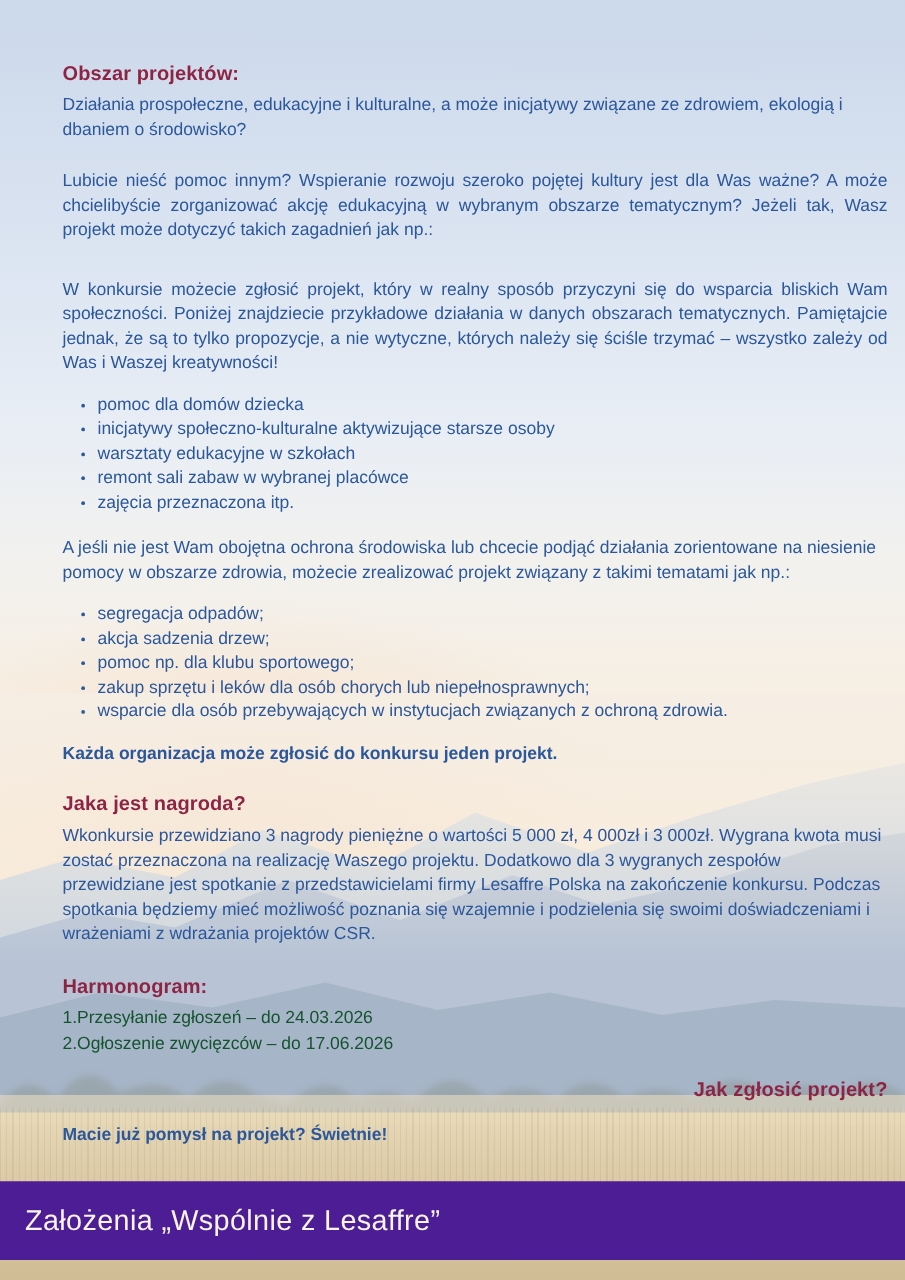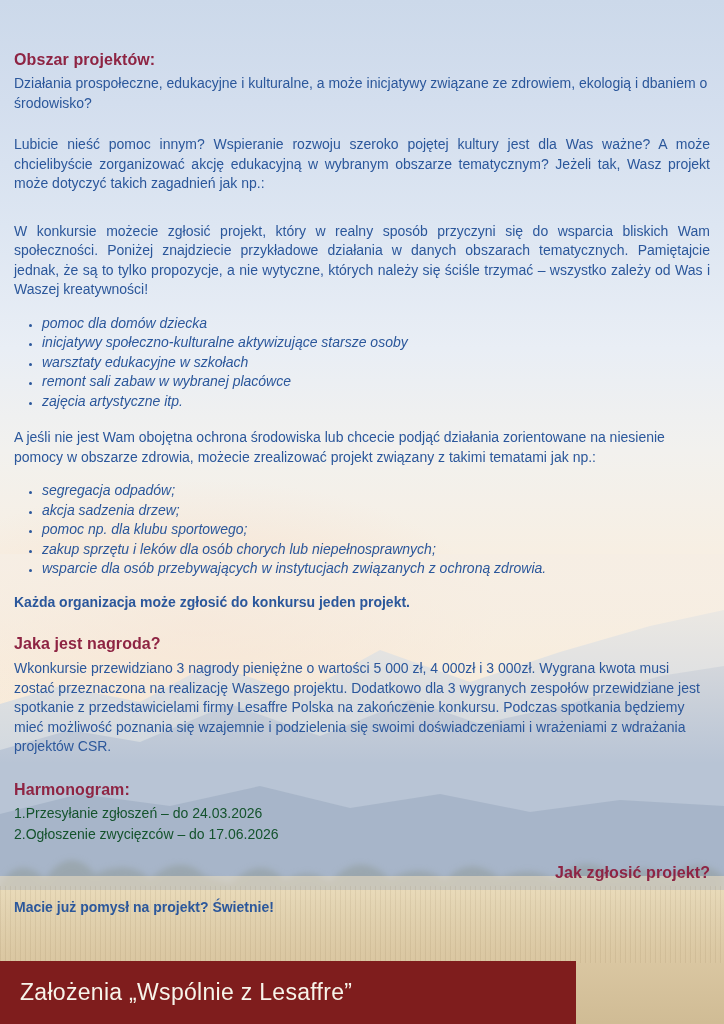--- a/index.html
+++ b/index.html
@@ -23,49 +23,50 @@
   .field-texture{
     position:absolute;left:0;top:886px;width:724px;height:77px;
     background:repeating-linear-gradient(90deg,
       rgba(122,98,58,.18) 0 1px, rgba(233,216,178,.12) 1px 3px, rgba(255,255,255,0) 3px 5px);
     opacity:.55;
   }
   .content{
     position:absolute;inset:0;
     padding:50px 14px 0 14px;
     box-sizing:border-box;
+    margin-left:36px;
   }
   .hd{
     margin:0;font-size:16px;line-height:20px;font-weight:700;
     color:#8E2443;letter-spacing:.1px;
   }
   .body{
     margin:0;font-size:14px;line-height:19.5px;color:#2B579B;
   }
   .just{text-align:justify;}
   .b{font-weight:700;}
   .mt-intro{margin-top:4px;}
   .mt-contest{margin-top:28px;}
   .mt-culture{margin-top:22px;}
-  ul.blist{margin:14px 0 0 0;padding:0 0 0 28px;list-style:disc;font-style:italic;}
+  ul.blist{margin:14px 0 0 0;padding:0 0 0 28px;list-style:disc;}
   ul.blist li{line-height:19.5px;}
   ul.blist li::marker{color:#2B579B;font-size:11px;}
   .mt-env{margin-top:17px;}
   .mt-note1{margin-top:14px;}
   .mt-award-h{margin-top:22px;}
   .mt-award-p{margin-top:5px;}
   .mt-sched-h{margin-top:23px;}
   .sched{margin:3px 0 0 0;padding:0;list-style:none;}
   .sched div{font-size:14px;line-height:21px;color:#14532d;}
   .mt-submit-h{margin-top:18px;text-align:right;}
   .mt-note2{margin-top:15px;}
   .mt-submit-p{margin-top:7px;}
   .footer{
-    position:absolute;left:0;bottom:0;width:576px;height:63px;
-    background:#7f1d1d;
+    position:absolute;left:0;bottom:16px;width:724px;height:63px;
+    background:#4c1d95;
     display:flex;align-items:center;
     padding-left:20px;box-sizing:border-box;
   }
   .footer span{
     color:#F7F4EA;font-size:23px;font-weight:400;letter-spacing:.3px;
   }
 </style>
 </head>
 <body>
 
@@ -108,21 +109,21 @@
     <p class="body just mt-culture">Lubicie nieść pomoc innym? Wspieranie rozwoju szeroko pojętej kultury jest dla Was ważne? A może chcielibyście zorganizować akcję edukacyjną w wybranym obszarze tematycznym? Jeżeli tak, Wasz projekt może dotyczyć takich zagadnień jak np.:</p>
 
     <p class="body just mt-contest">W konkursie możecie zgłosić projekt, który w realny sposób przyczyni się do wsparcia bliskich Wam społeczności. Poniżej znajdziecie przykładowe działania w danych obszarach tematycznych. Pamiętajcie jednak, że są to tylko propozycje, a nie wytyczne, których należy się ściśle trzymać – wszystko zależy od Was i Waszej kreatywności!</p>
 
     <ul class="blist">
 
     <li class="body">pomoc dla domów dziecka</li>
         <li class="body">inicjatywy społeczno-kulturalne aktywizujące starsze osoby</li>
         <li class="body">warsztaty edukacyjne w szkołach</li>
         <li class="body">remont sali zabaw w wybranej placówce</li>
-        <li class="body">zajęcia artystyczne itp.</li>
+        <li class="body">zajęcia przeznaczona itp.</li>
       </ul>
 
     <p class="body mt-env">A jeśli nie jest Wam obojętna ochrona środowiska lub chcecie podjąć działania zorientowane na niesienie pomocy w obszarze zdrowia, możecie zrealizować projekt związany z takimi tematami jak np.:</p>
 
     <ul class="blist">
 
     <li class="body">segregacja odpadów;</li>
         <li class="body">akcja sadzenia drzew;</li>
         <li class="body">pomoc np. dla klubu sportowego;</li>
         <li class="body">zakup sprzętu i leków dla osób chorych lub niepełnosprawnych;</li>

